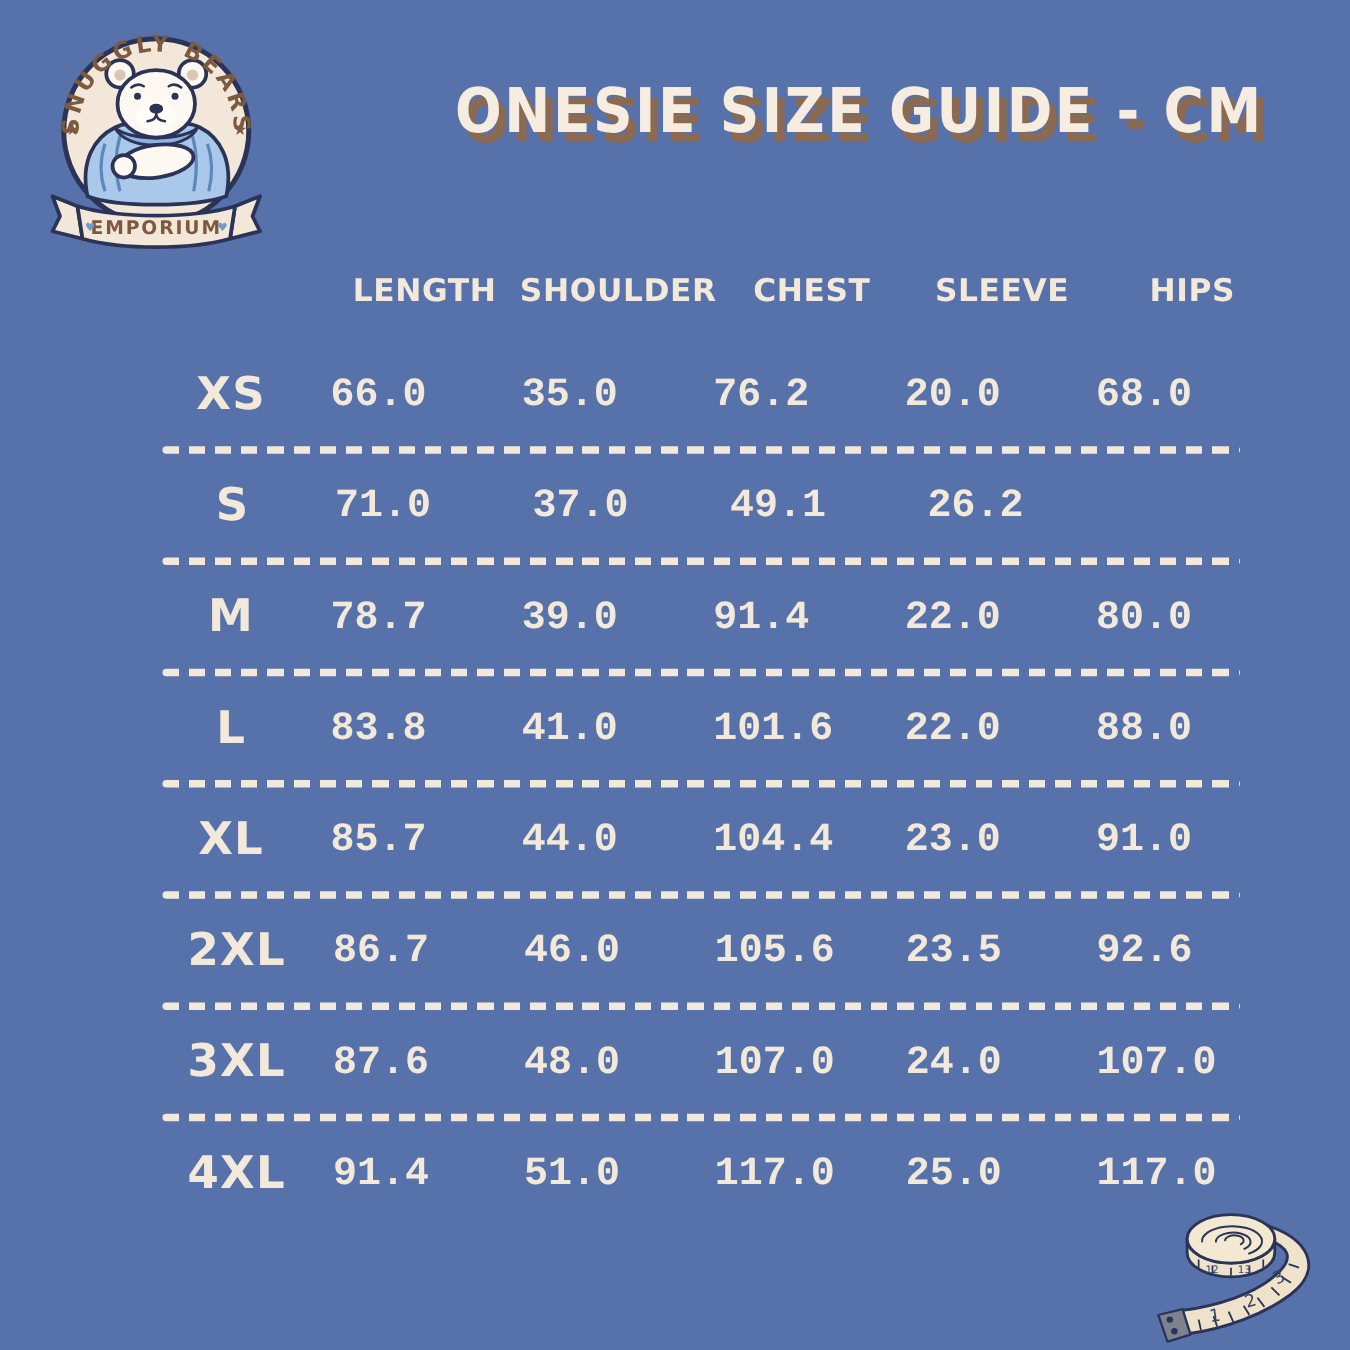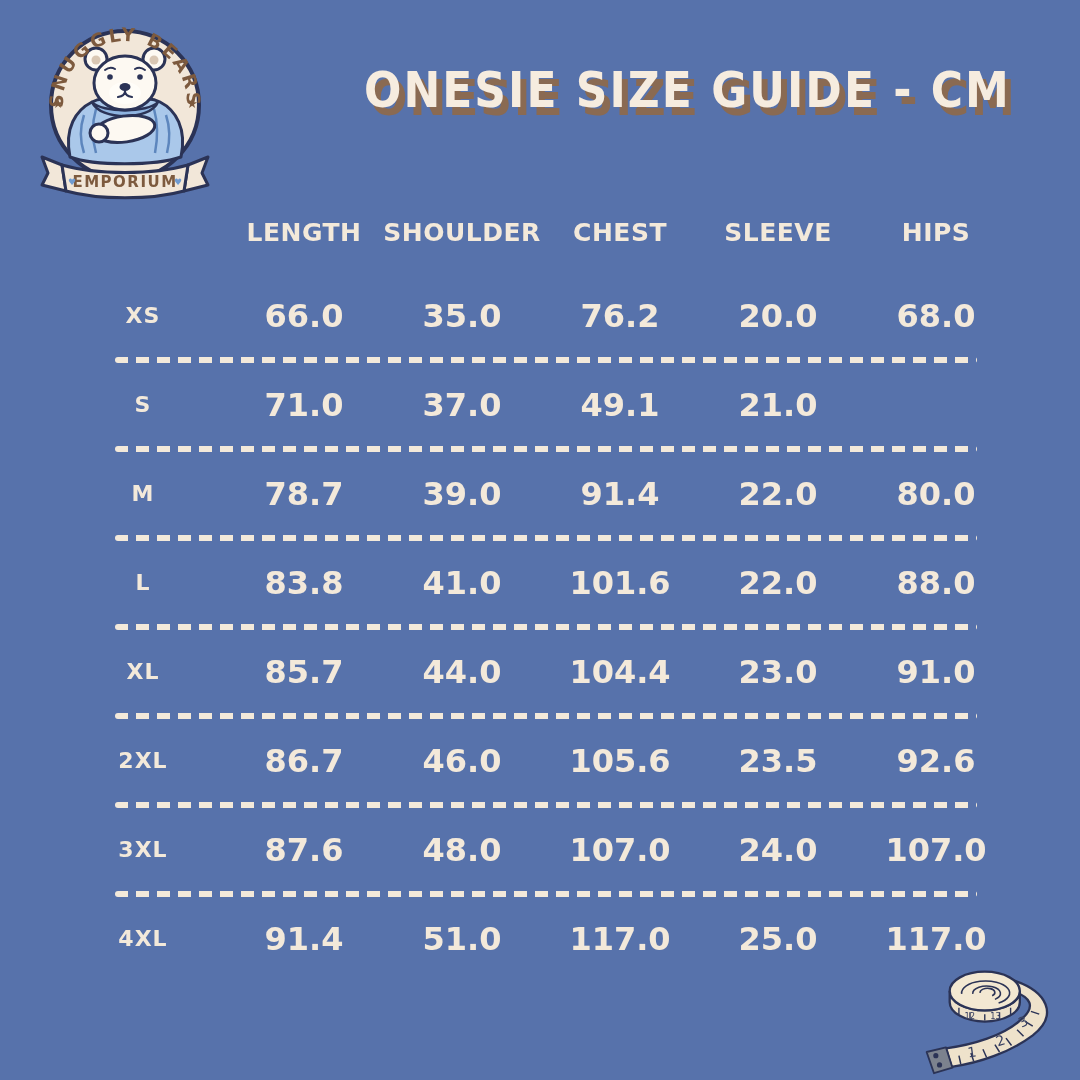--- a/index.html
+++ b/index.html
@@ -18,26 +18,26 @@
     display:inline-block;
     font-size:44px;font-weight:bold;letter-spacing:2px;
     color:#f6ecdf;
     text-shadow:6px 7px 0 #8a6a52;
     transform:scaleY(1.12);transform-origin:center;
     white-space:nowrap;
   }
   
   .logo{position:absolute;left:35px;top:24px;width:182px;height:176px;}
   
-  .size-table{position:absolute;left:107px;top:190px;width:908px;}
+  .size-table{position:absolute;left:122px;top:190px;width:908px;}
   .trow{display:flex;align-items:center;height:83px;}
   .thead{height:84px;}
-  .c-size{width:72px;text-align:center;font-size:22px;font-weight:bold;letter-spacing:1px;}
+  .c-size{width:72px;text-align:center;font-size:36px;font-weight:bold;letter-spacing:1px;margin-left:28px;}
   .cgap{width:46px;}
-  .c-val{width:158px;text-align:center;font-size:32px;font-weight:bold;}
+  .c-val{width:158px;text-align:left;font-size:32px;font-weight:bold;font-family:Liberation Mono, monospace;}
   .c-hdr{width:158px;text-align:center;font-size:25px;font-weight:bold;letter-spacing:0.5px;}
   .sep{
     height:6px;width:862px;margin-left:8px;
     background:repeating-linear-gradient(90deg,#f3e9da 0 13px,rgba(0,0,0,0) 13px 21px);
     border-radius:3px;
   }
   
   .tape{position:absolute;left:918px;top:956px;width:152px;height:120px;}
 </style>
 </head>
@@ -118,21 +118,21 @@
       <div class="c-val">68.0</div>
     </div>
     <div class="sep"></div>
 
     <div class="trow">
       <div class="c-size">S</div>
       <div class="cgap"></div>
       <div class="c-val">71.0</div>
       <div class="c-val">37.0</div>
       <div class="c-val">49.1</div>
-      <div class="c-val">21.0</div>
+      <div class="c-val">26.2</div>
     </div>
     <div class="sep"></div>
 
     <div class="trow">
       <div class="c-size">M</div>
       <div class="cgap"></div>
       <div class="c-val">78.7</div>
       <div class="c-val">39.0</div>
       <div class="c-val">91.4</div>
       <div class="c-val">22.0</div>

